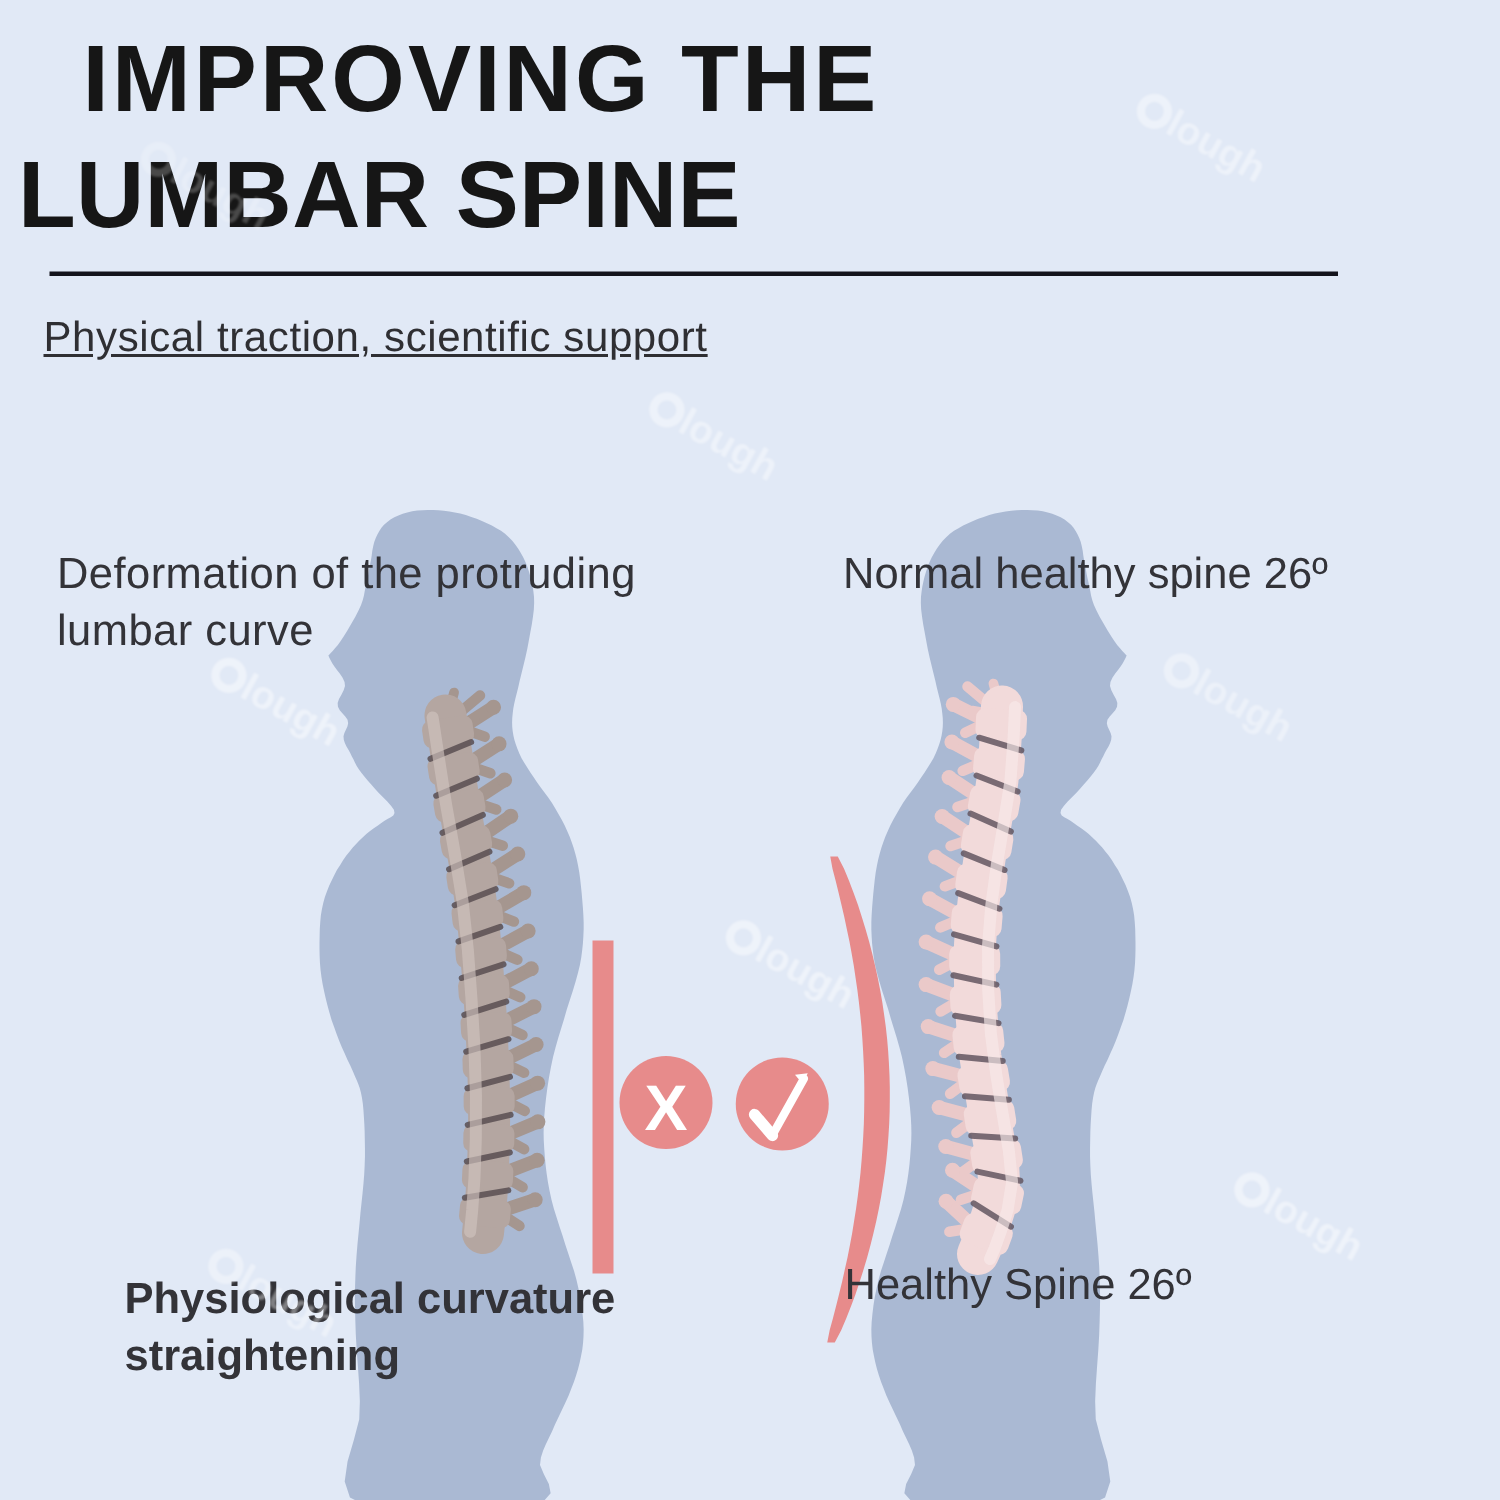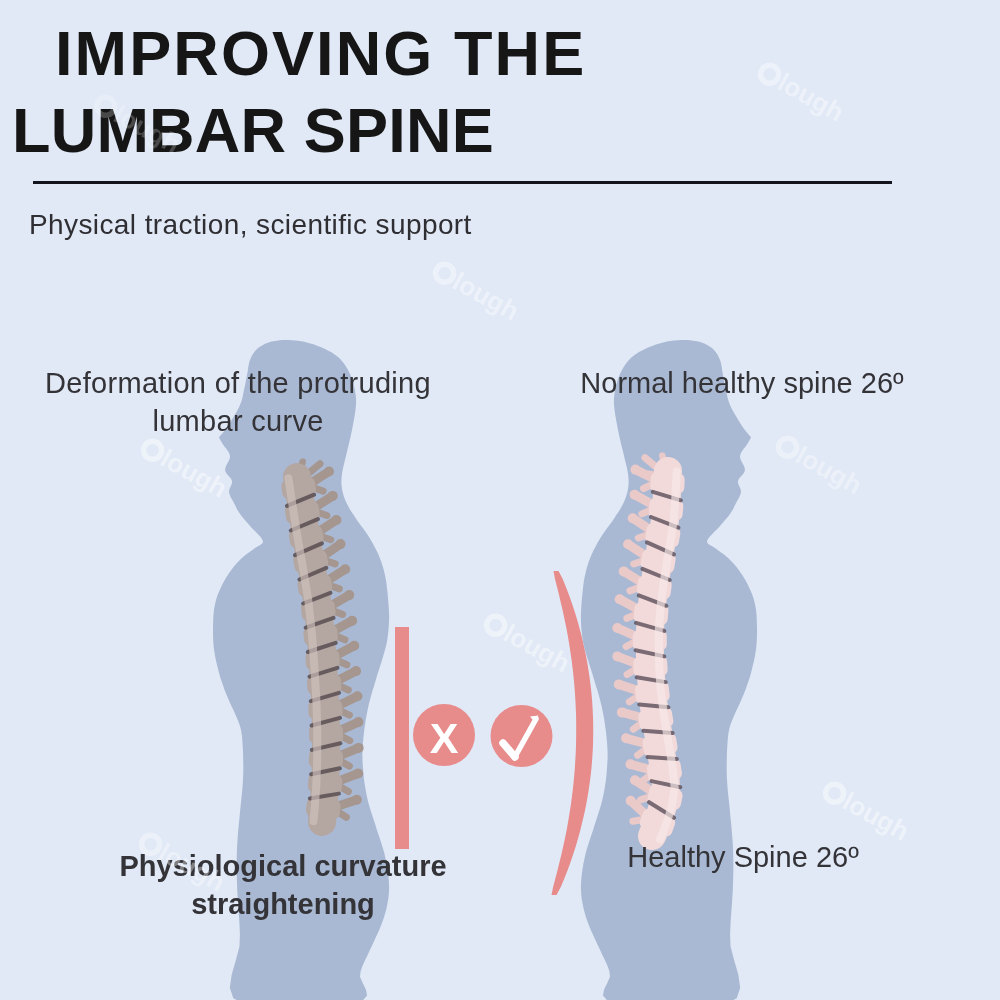--- a/index.html
+++ b/index.html
@@ -1,22 +1,22 @@
 <!DOCTYPE html>
 <html><head><meta charset="utf-8">
 <style>
   html,body { margin:0; padding:0; }
   #page { position:relative; width:1000px; height:1000px; background:#e1e9f6; overflow:hidden;
           font-family:"Liberation Sans", sans-serif; }
   .abs { position:absolute; }
   .t1 { left:29px; top:17px; font-size:63px; font-weight:bold; color:#161616; letter-spacing:2.1px;margin-left:26px; }
   .t2 { left:12px; top:94px; font-size:63px; font-weight:bold; color:#161616; letter-spacing:0.2px; }
   #rule { left:33px; top:181px; width:859px; height:3px; background:#14141c; }
-  #subtitle { left:29px; top:209px; font-size:28px; color:#2f2f33; letter-spacing:0.4px; }
-  .lbl { font-size:29px; color:#333338; text-align:center; line-height:38px; }
+  #subtitle { left:29px; top:209px; font-size:28px; color:#2f2f33; letter-spacing:0.4px;text-decoration:underline; }
+  .lbl { font-size:29px; color:#333338; text-align:left; line-height:38px; }
   #lbl1 { left:38px;  top:364px; width:400px; letter-spacing:0.3px; }
   #lbl2 { left:562px; top:364px; width:360px; }
   #lbl3 { left:83px;  top:847px; width:400px;font-weight:bold; }
   #lbl4 { left:563px; top:838px; width:360px; }
   #wmtop { left:0; top:0; z-index:6; filter:blur(0.6px); }
 </style></head>
 <body>
 <div id="page">
   <svg class="abs" style="left:0;top:0" width="1000" height="1000" viewBox="0 0 1000 1000">
     <g fill="#aab9d3">

